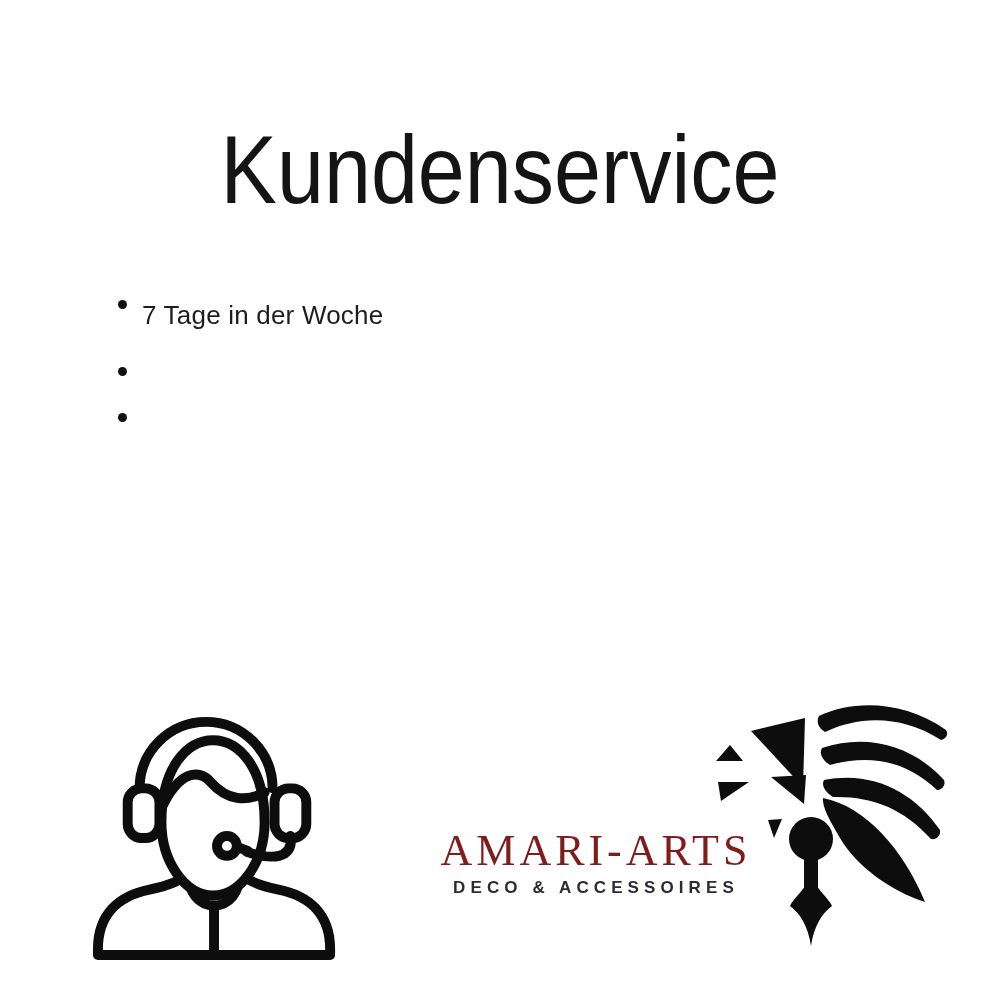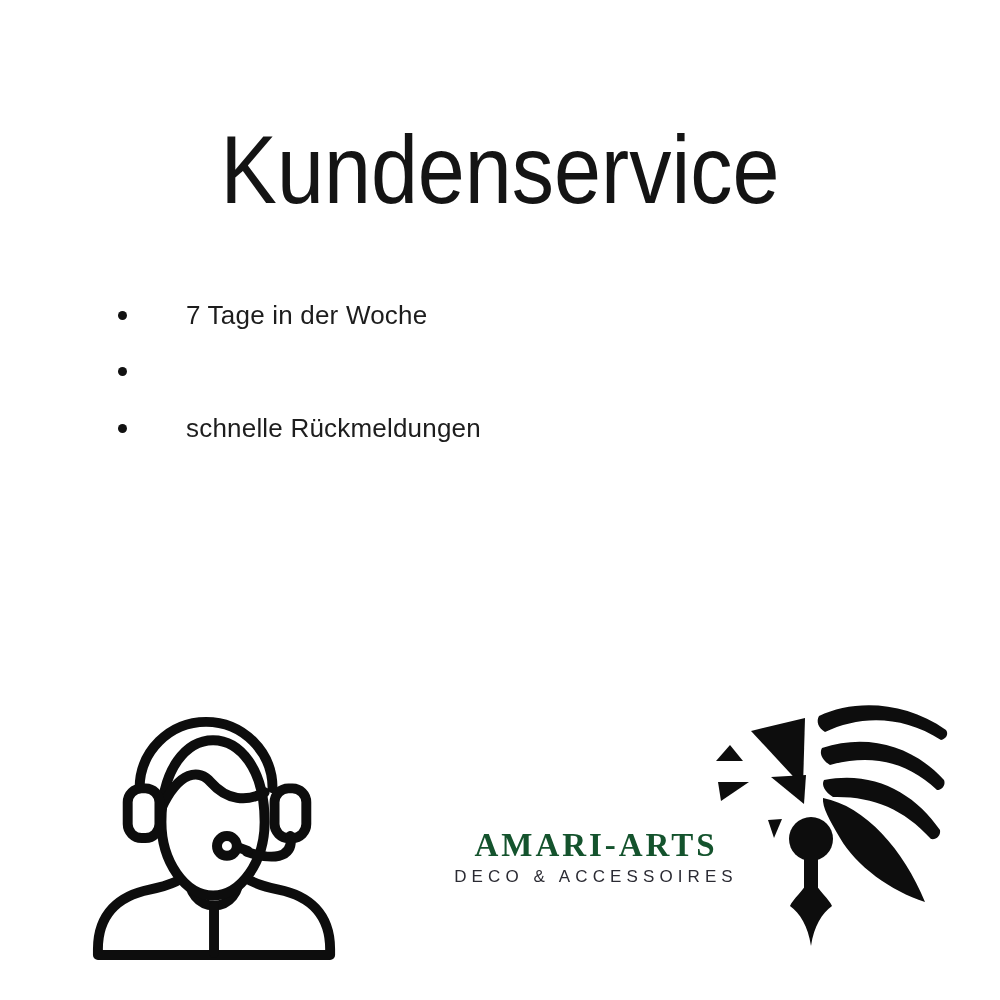--- a/index.html
+++ b/index.html
@@ -34,28 +34,27 @@
     white-space: nowrap;
   }
   .bullet-list {
     position: absolute;
     left: 118px;
     top: 300px;
     list-style: none;
   }
   .bullet-item {
     display: flex;
-    align-items: center;
+    align-items: flex-start;
     margin-bottom: 37px;
     font-size: 26px;
     line-height: 30px;
     color: #1d1d1d;
     letter-spacing: 0.2px;
     white-space: nowrap;
-    gap: 44px;
   }
   .bullet-dot {
     width: 9px;
     height: 9px;
     border-radius: 50%;
     background: #111111;
     margin-right: 15px;
     flex: 0 0 auto;
   }
   .support-icon-box {
@@ -67,32 +66,32 @@
   }
   .brand-lockup {
     position: absolute;
     left: 420px;
     top: 828px;
     width: 352px;
     text-align: center;
   }
   .brand-name {
     font-family: "Liberation Serif", serif;
-    font-size: 33px;
-    font-weight: 700;
+    font-size: 44px;
+    font-weight: 400;
     letter-spacing: 0.09em;
-    color: #14532d;
+    color: #7f1d1d;
     white-space: nowrap;
     line-height: 1.05;
   }
   .brand-tagline {
     margin-top: 4px;
     font-family: "Liberation Sans", sans-serif;
     font-size: 17px;
-    font-weight: 400;
+    font-weight: 700;
     letter-spacing: 0.30em;
     color: #2b2b33;
     white-space: nowrap;
   }
   .brand-icon-box {
     position: absolute;
     left: 703px;
     top: 698px;
     width: 247px;
     height: 267px;
@@ -109,21 +108,20 @@
   <ul class="bullet-list">
     <li class="bullet-item">
       <span class="bullet-dot"></span>
       <span>7 Tage in der Woche</span>
     </li>
     <li class="bullet-item">
       <span class="bullet-dot"></span>
     </li>
     <li class="bullet-item">
       <span class="bullet-dot"></span>
-      <span>schnelle Rückmeldungen</span>
     </li>
   </ul>
 
   <div class="support-icon-box">
     <svg viewBox="0 0 260 260" aria-hidden="true">
       <g stroke="#0d0d0d" stroke-width="10" fill="none" stroke-linejoin="round" stroke-linecap="round">
 
         <path d="M10,252 L10,246 C10,210 32,192 62,186 C86,181 97,175 101,168 C101,190 112,202 127,202 C142,202 153,190 153,168 C157,175 168,181 192,186 C222,192 244,210 244,246 L244,252 Z"></path>
         <path d="M127,203 L127,250"></path>
 

